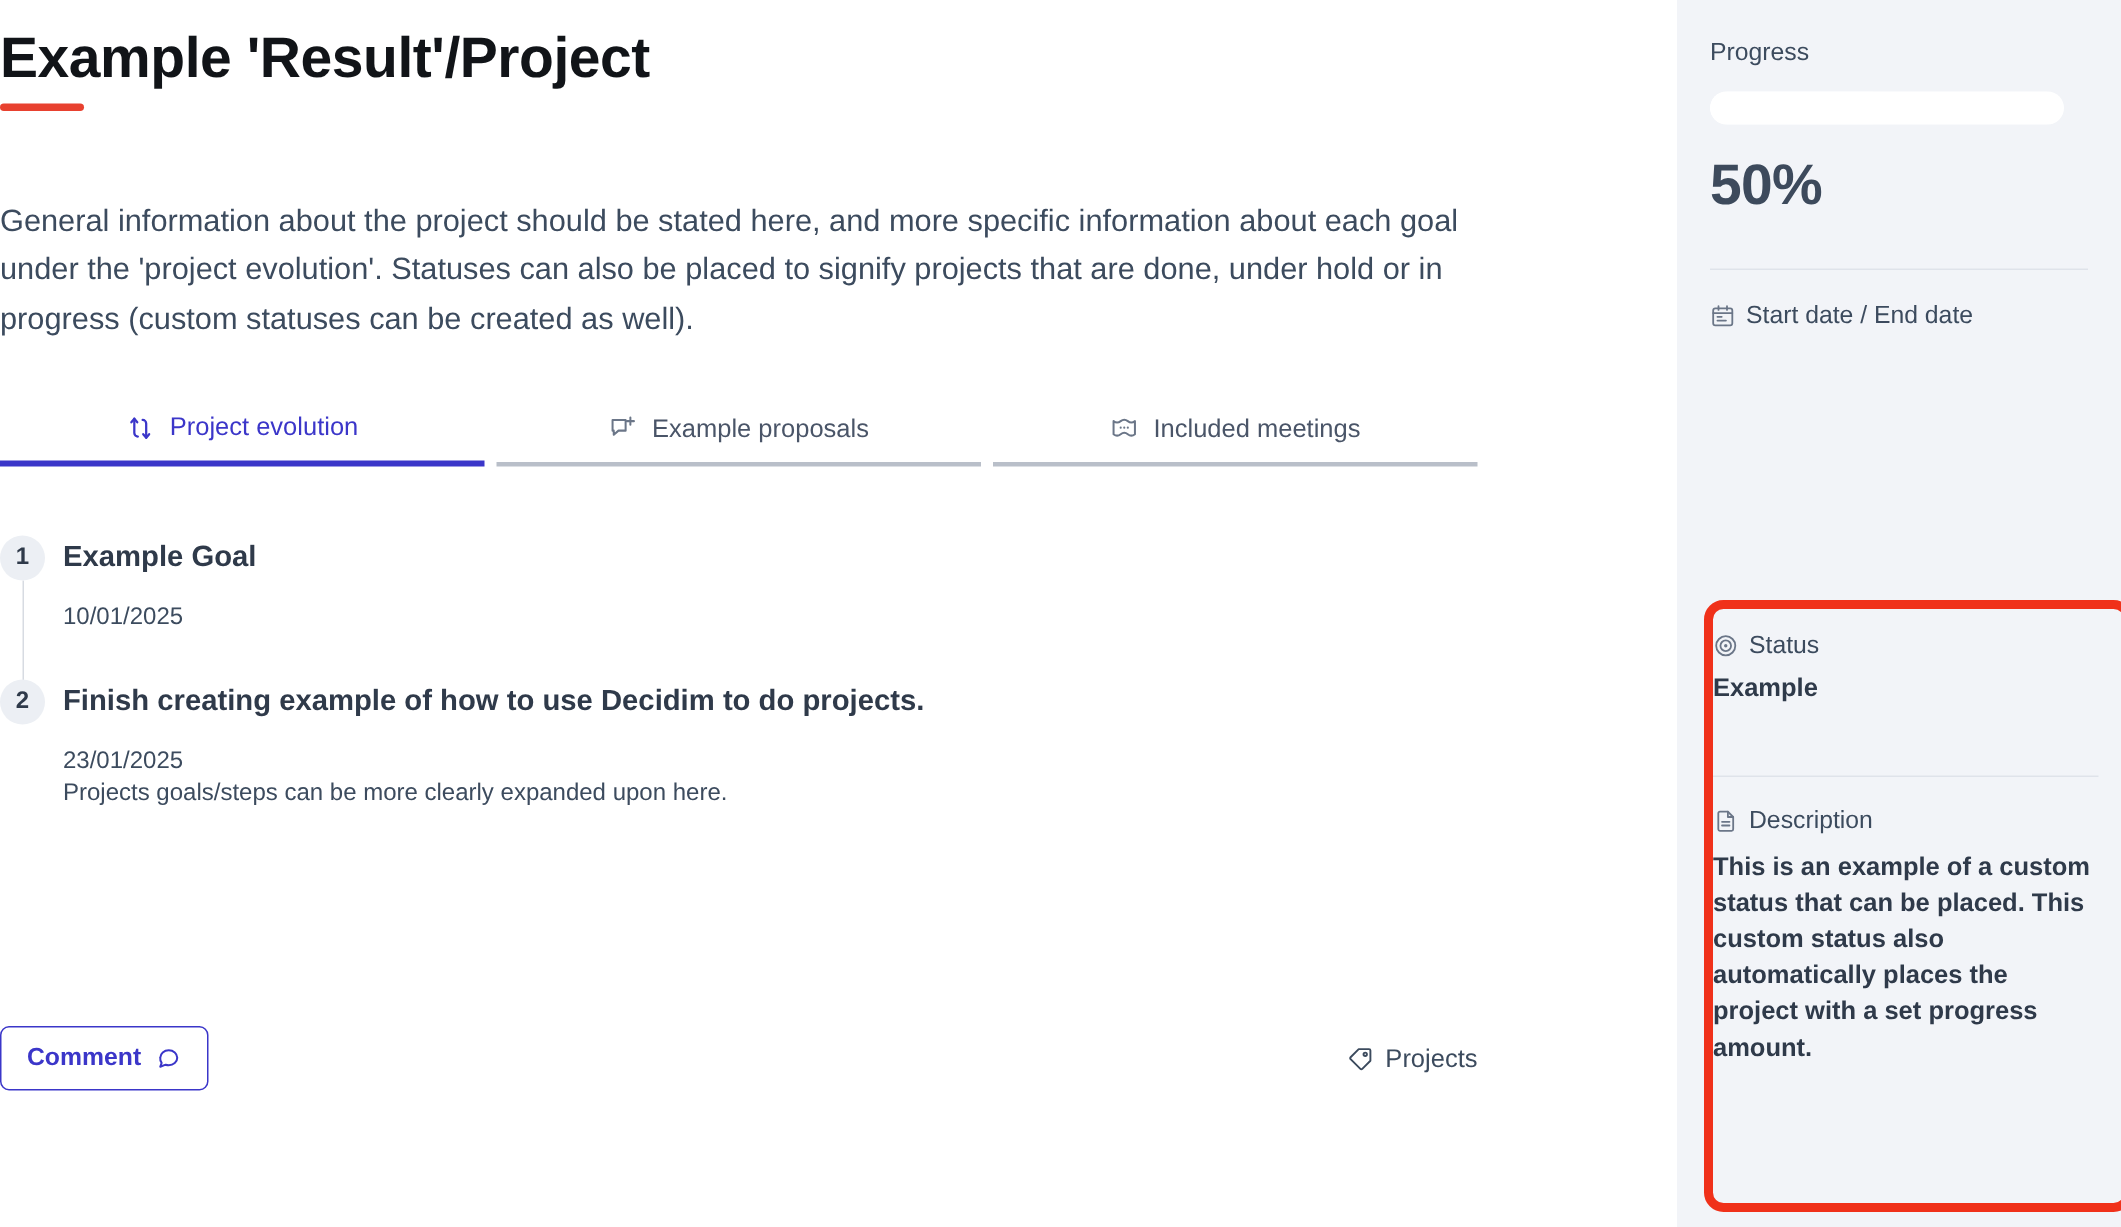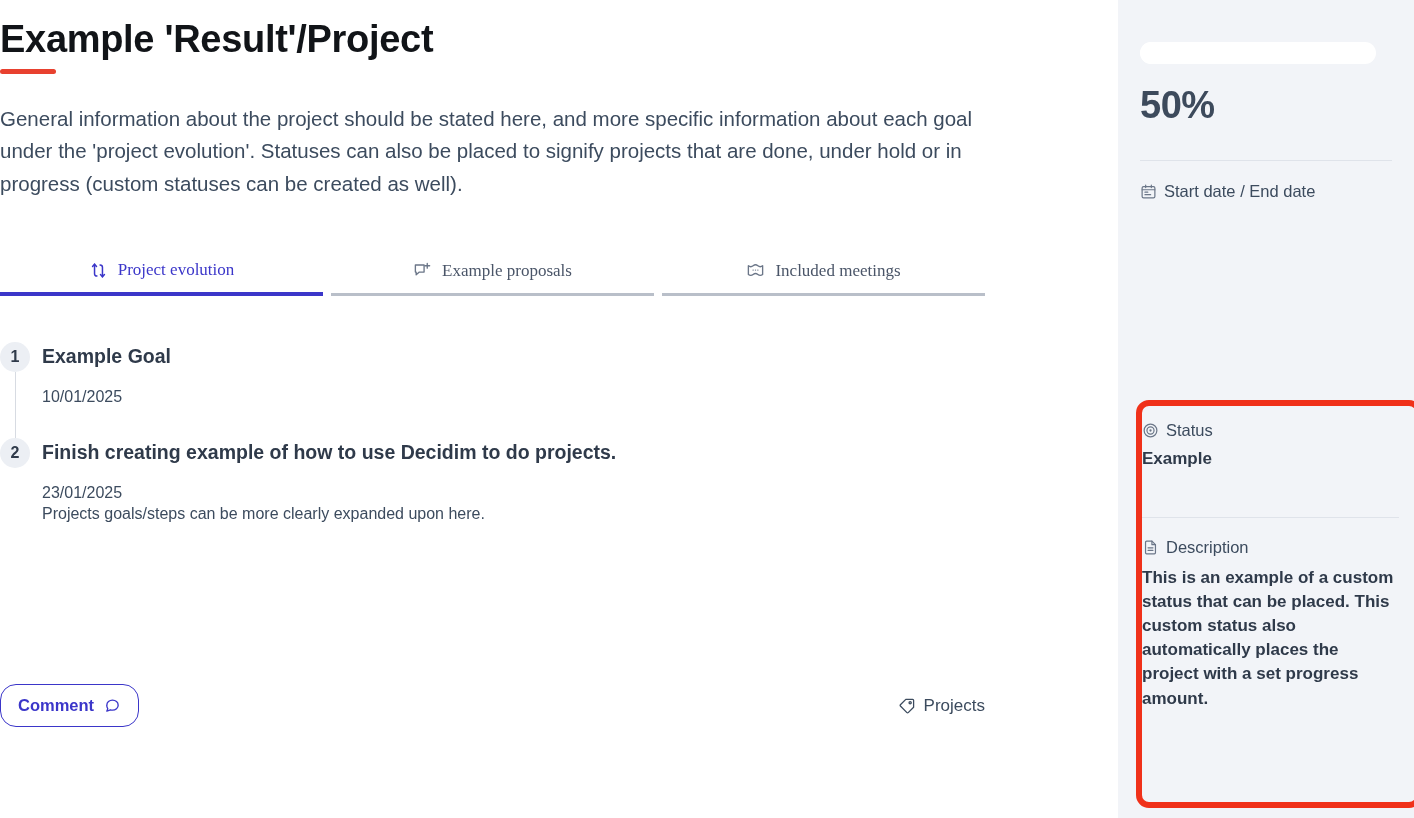--- a/index.html
+++ b/index.html
@@ -35,33 +35,32 @@
 
   .title-rule {
     width: 56px;
     height: 5px;
     border-radius: 3px;
     background: #e8412f;
     margin-top: 9px;
   }
 
   .intro {
-    margin-top: 29px;
+    margin-top: 58px;
     font-size: 20.5px;
     line-height: 1.58;
     color: #3c4b5e;
     max-width: 985px;
   }
 
   
   .tabs {
-    margin-top: 60px;
+    margin-top: 46px;
     display: flex;
     width: 985px;
-    font-family: Liberation Serif, serif;
   }
   .tab {
     flex: 1 1 0;
     display: flex;
     align-items: center;
     justify-content: center;
     gap: 10px;
     padding-bottom: 12px;
     font-size: 17px;
     color: #4a5568;
@@ -142,21 +141,21 @@
     width: 985px;
     display: flex;
     align-items: center;
     justify-content: space-between;
   }
   .comment-btn {
     display: inline-flex;
     align-items: center;
     gap: 10px;
     border: 1.5px solid #3b36c9;
-    border-radius: 16px;
+    border-radius: 6px;
     color: #3b36c9;
     background: #fff;
     font-size: 16.5px;
     font-weight: bold;
     padding: 11px 17px;
     cursor: pointer;
     font-family: inherit;
   }
   .projects-tag {
     display: inline-flex;
@@ -331,20 +330,21 @@
           <circle cx="16.2" cy="7.8" r="1.5"></circle>
         </svg>
       </span>
       <span>Projects</span>
     </div>
   </div>
 </div>
 
 <div class="sidebar">
 
+  <div class="sb-label">Progress</div>
 
   <div class="progress-track">
     <div class="progress-fill" style="width: 50%;"></div>
   </div>
 
   <div class="progress-value">50%</div>
 
   <div class="sb-divider"></div>
 
   <div class="sb-block">

